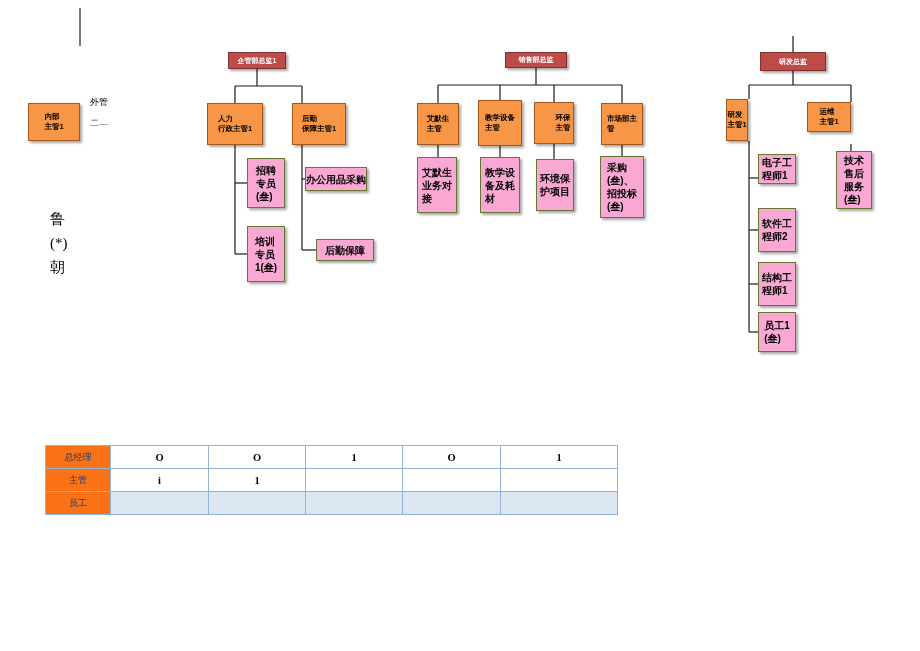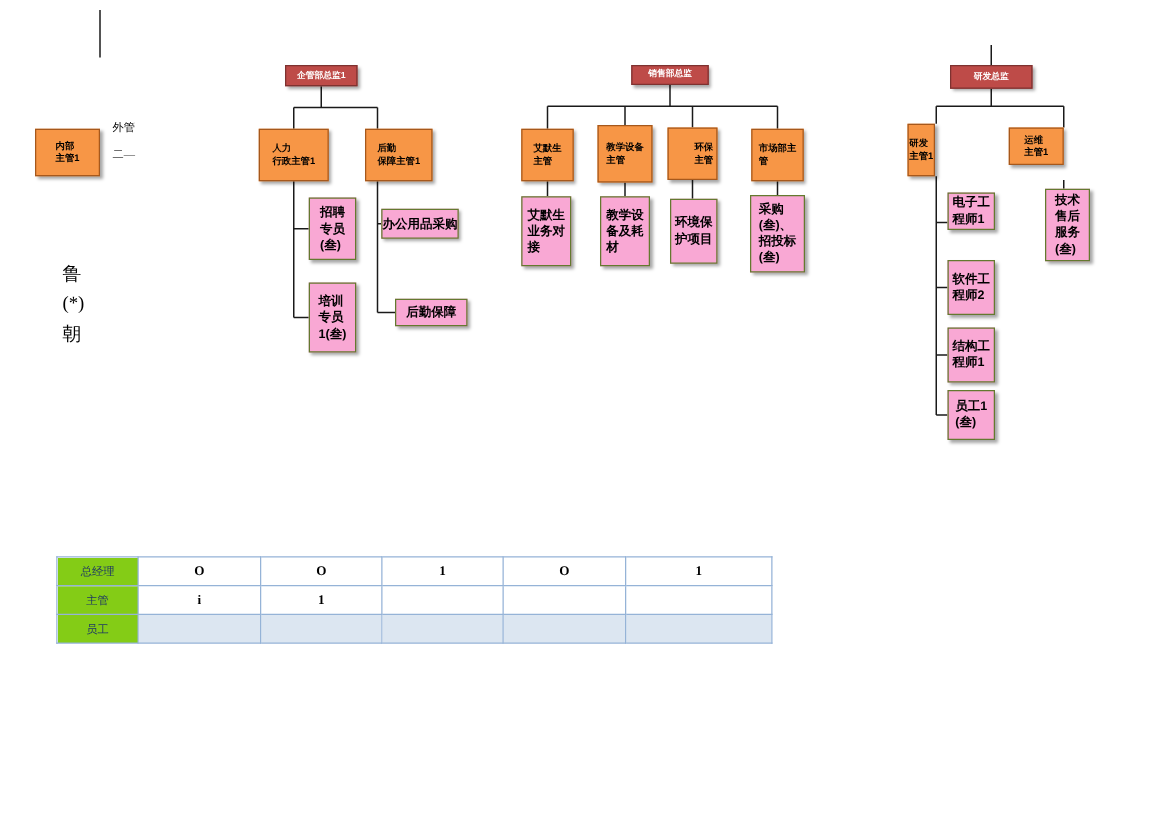--- a/index.html
+++ b/index.html
@@ -62,21 +62,21 @@
 
   .table-title { position:absolute; left:45px; top:399px; width:640px; text-align:center;
                  font-family:"Liberation Serif", serif; font-size:13.5px; color:#000; letter-spacing:1px; }
 
   table.stats { position:absolute; left:45px; top:445px; border-collapse:collapse; table-layout:fixed; }
   table.stats td {
     border:1px solid #95B3D7; height:22px; text-align:center; vertical-align:middle;
     padding:0; overflow:hidden;
   }
   .hdr  { background:#DCE6F1; color:#1F3864; font-size:9px; font-family:"Liberation Serif", serif; }
-  .lbl  { background:#84cc16; color:#1F3864; font-size:9px; font-family:"Liberation Serif", serif;margin-top:28px; }
+  .lbl  { background:#f97316; color:#1F3864; font-size:9px; font-family:"Liberation Serif", serif;margin-top:28px; }
   tr.band td.val { background:#DCE6F1; }
   td.val { background:#ffffff; font-size:10.5px; font-weight:bold; color:#000;
            font-family:"Liberation Serif", serif; }
 </style>
 </head>
 <body>
 
 <div class="page">
 
   <svg class="connectors" viewBox="0 0 920 400" xmlns="http://www.w3.org/2000/svg">

